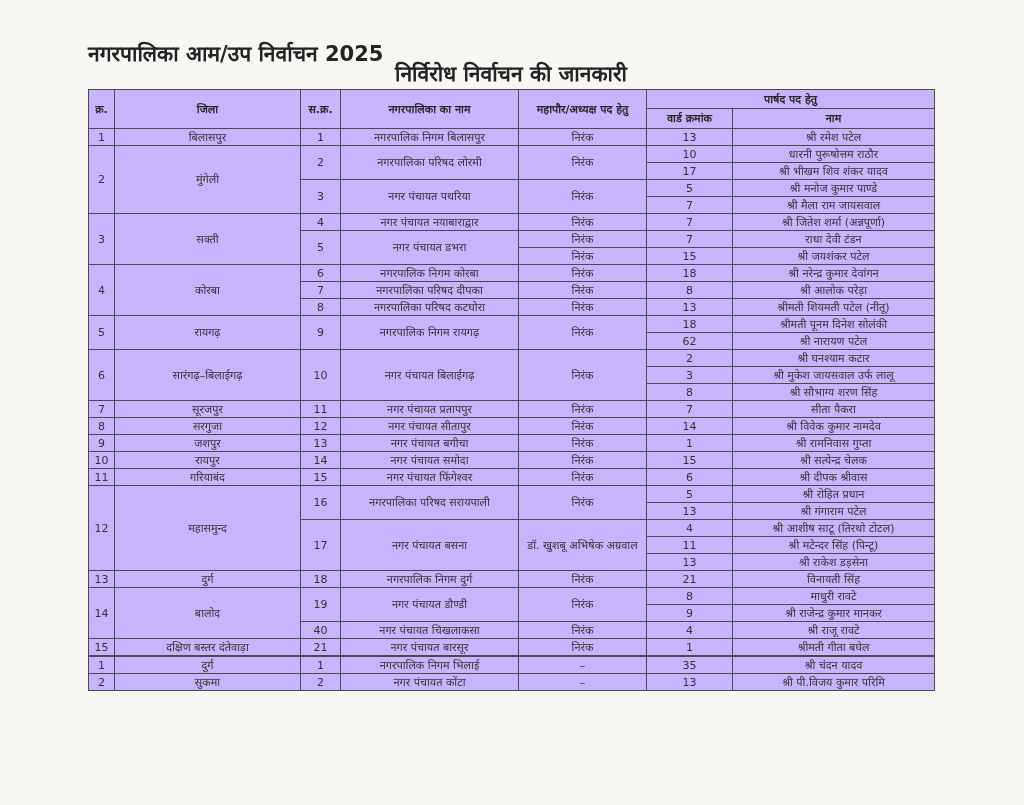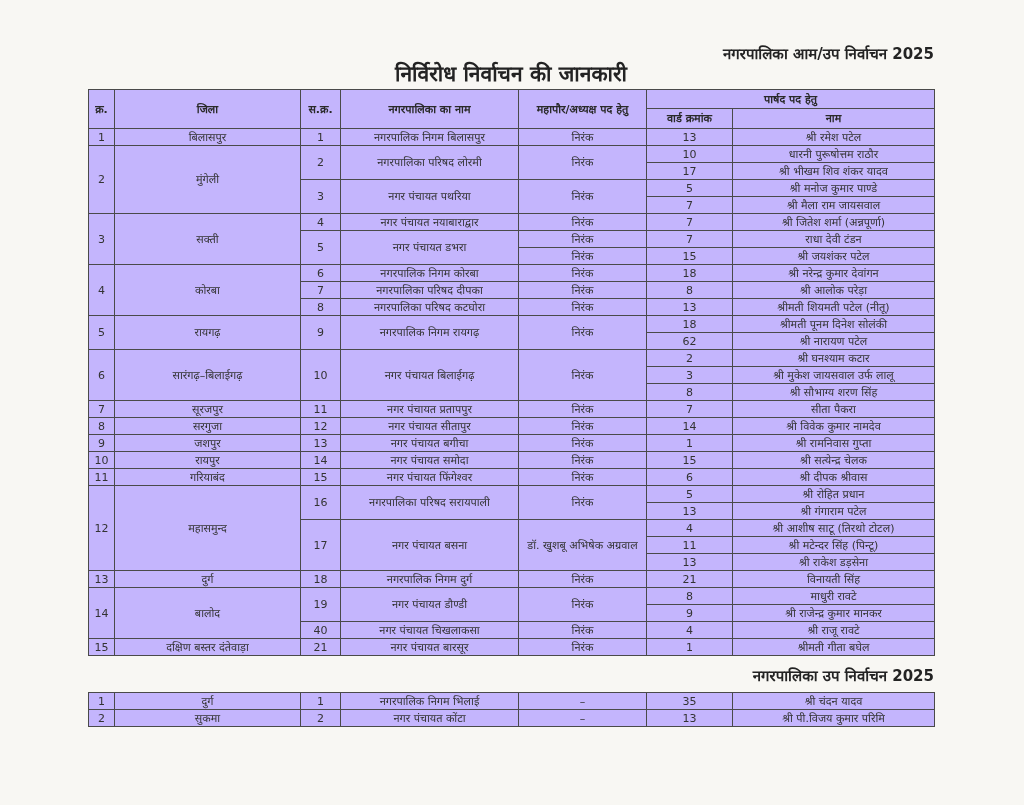--- a/index.html
+++ b/index.html
@@ -5,21 +5,21 @@
   html,body{margin:0;padding:0;}
   body{
     width:1024px;height:805px;
     background:#f8f7f3;
     font-family:"DejaVu Sans","Liberation Sans",sans-serif;
     color:#333;
   }
   .doc{box-sizing:border-box;width:1024px;height:805px;padding-top:44px;}
   .inner{width:846px;margin-left:88px;}
   .title{
-    text-align:right;font-weight:bold;font-size:15px;line-height:20px;
+    text-align:left;font-weight:bold;font-size:21px;line-height:20px;
     color:#232323;
   }
   .subtitle{
     text-align:center;font-weight:bold;font-size:21px;line-height:20px;
     color:#232323;margin-bottom:5px;
   }
   .section2{margin-top:10px;margin-bottom:6px;}
   table.tbl{
     border-collapse:collapse;table-layout:fixed;width:846px;
     background:#c4b5fd;
@@ -289,21 +289,20 @@
             <td class="col-jila">दक्षिण बस्तर दंतेवाड़ा</td>
             <td class="col-skr">21</td>
             <td class="col-name">नगर पंचायत बारसूर</td>
             <td class="col-mayor">निरंक</td>
             <td class="col-ward">1</td>
             <td class="col-naam">श्रीमती गीता बघेल</td>
           </tr>
         </tbody>
     </table>
 
-    <div class="title section2">नगरपालिका उप निर्वाचन 2025</div>
 
     <table class="tbl">
       <colgroup>
         <col class="c-kr">
           <col class="c-jila">
           <col class="c-skr">
           <col class="c-name">
         <col class="c-mayor">
           <col class="c-ward">
           <col class="c-naam">

